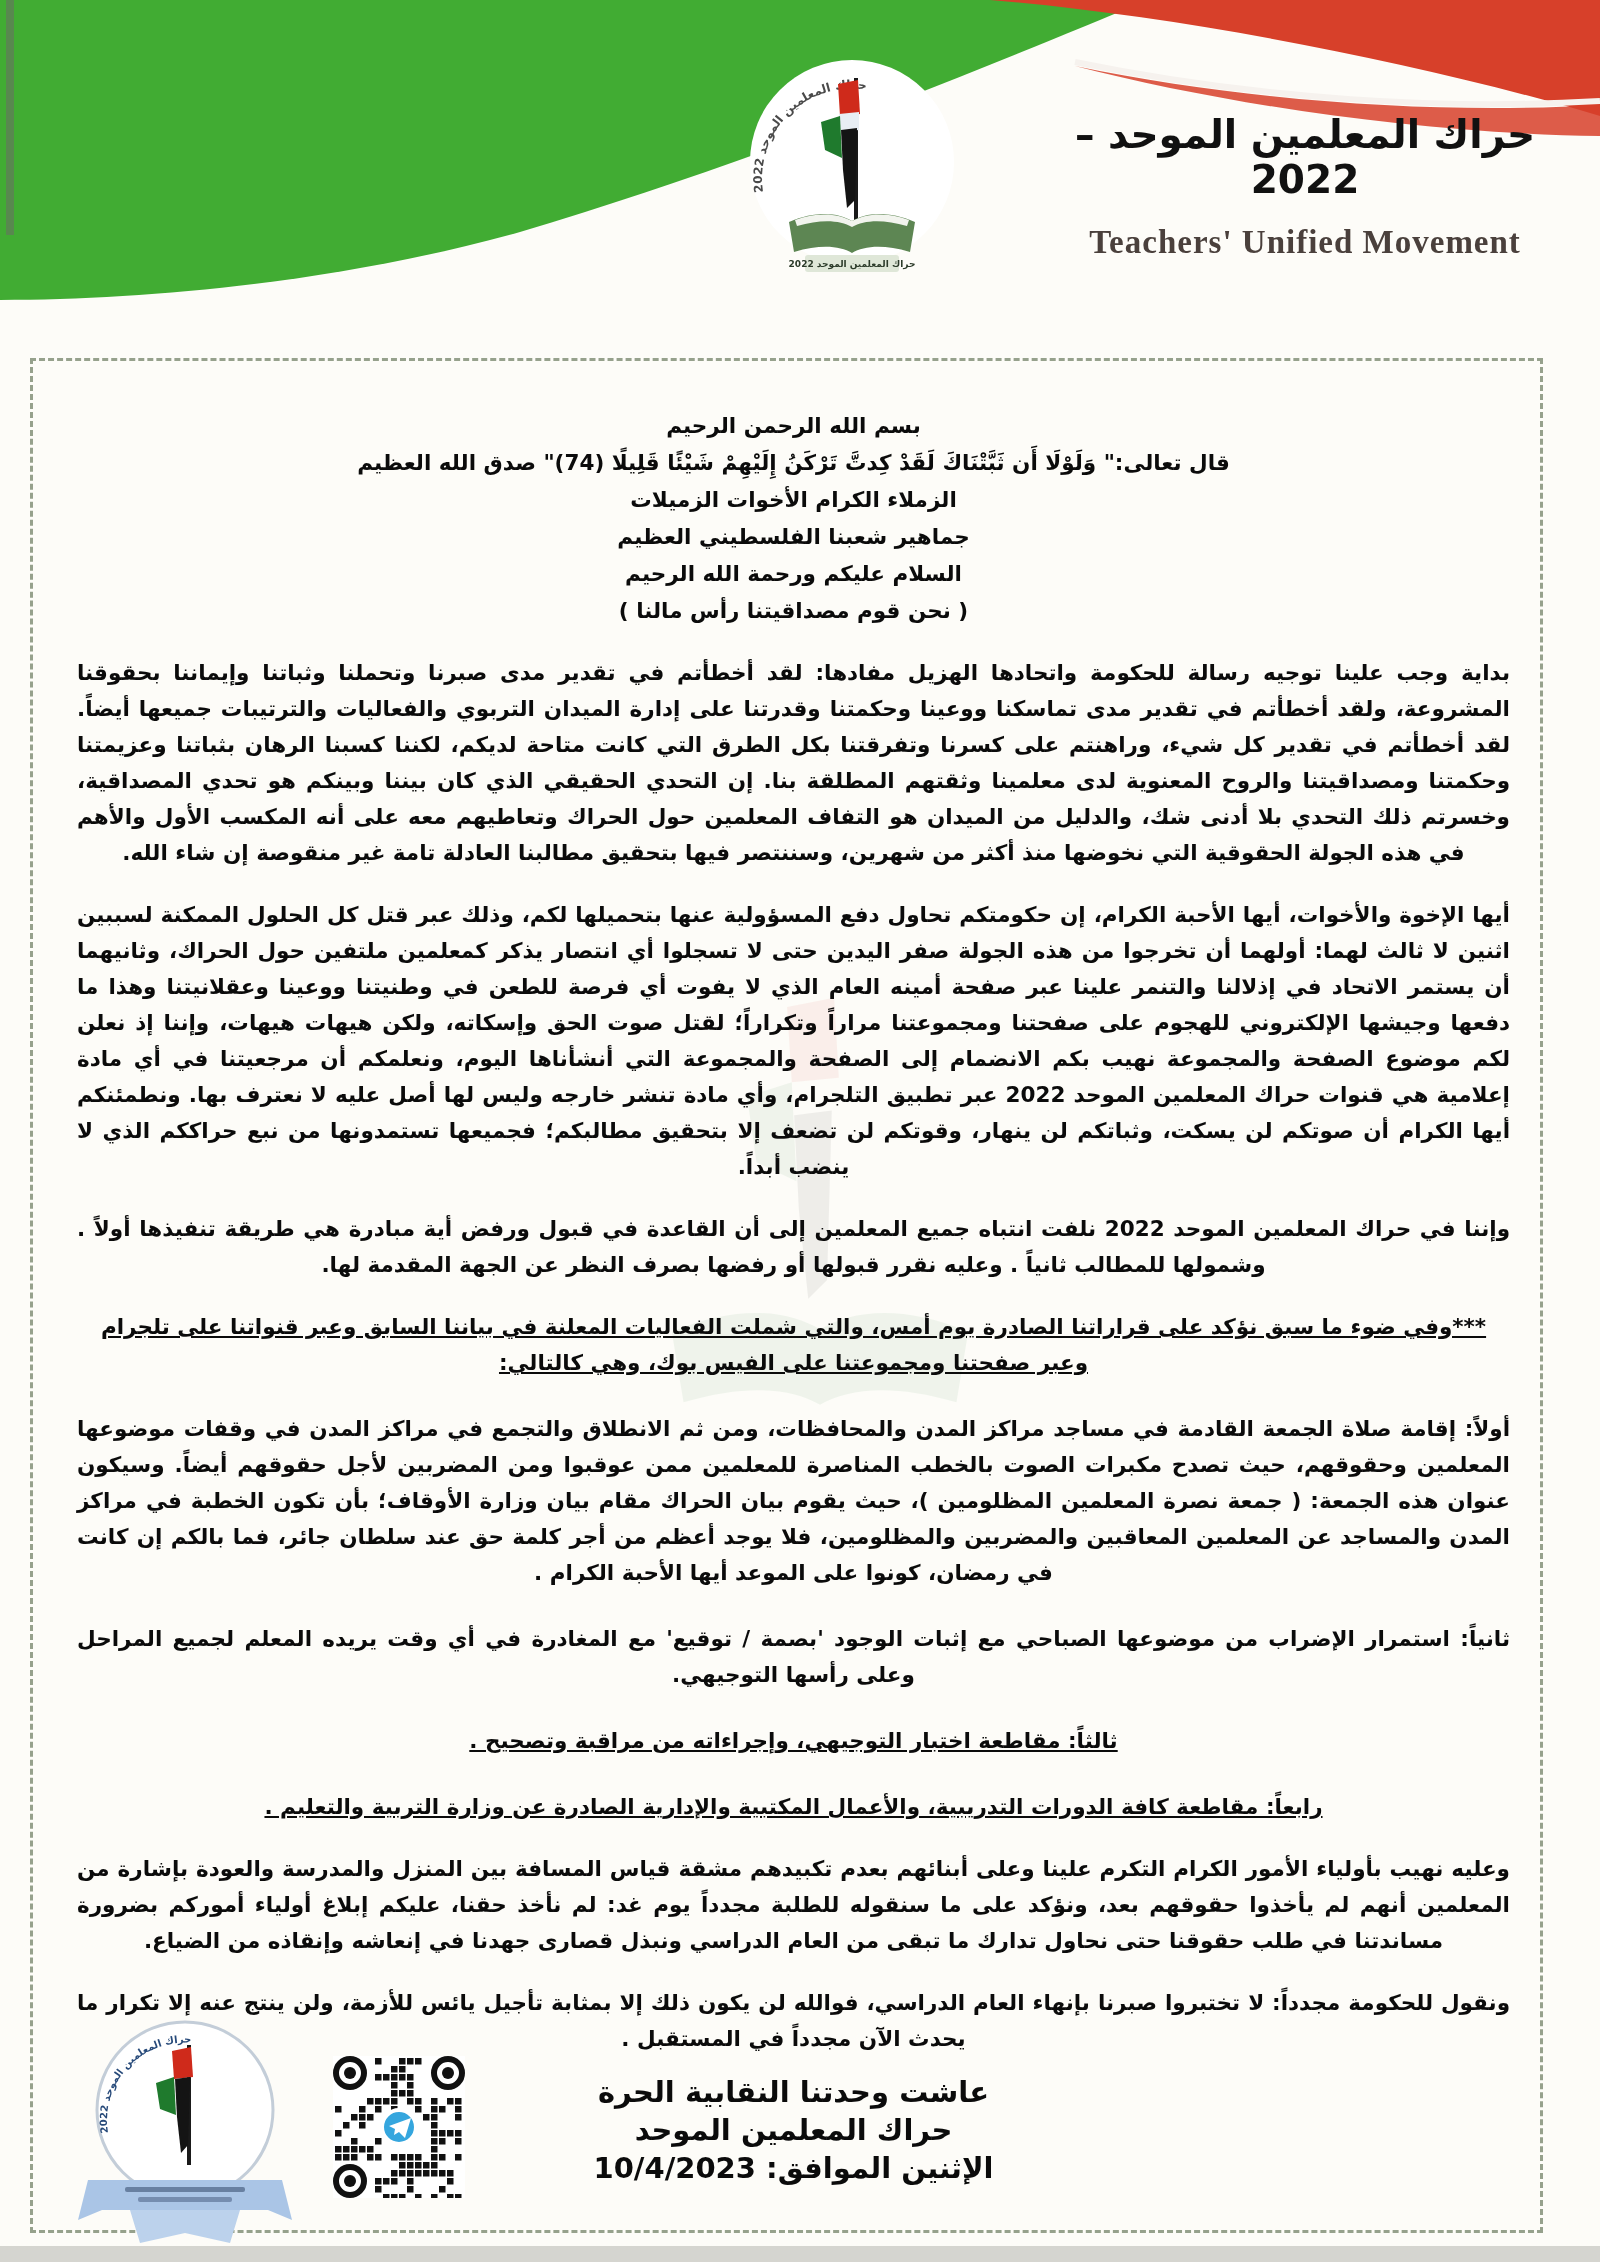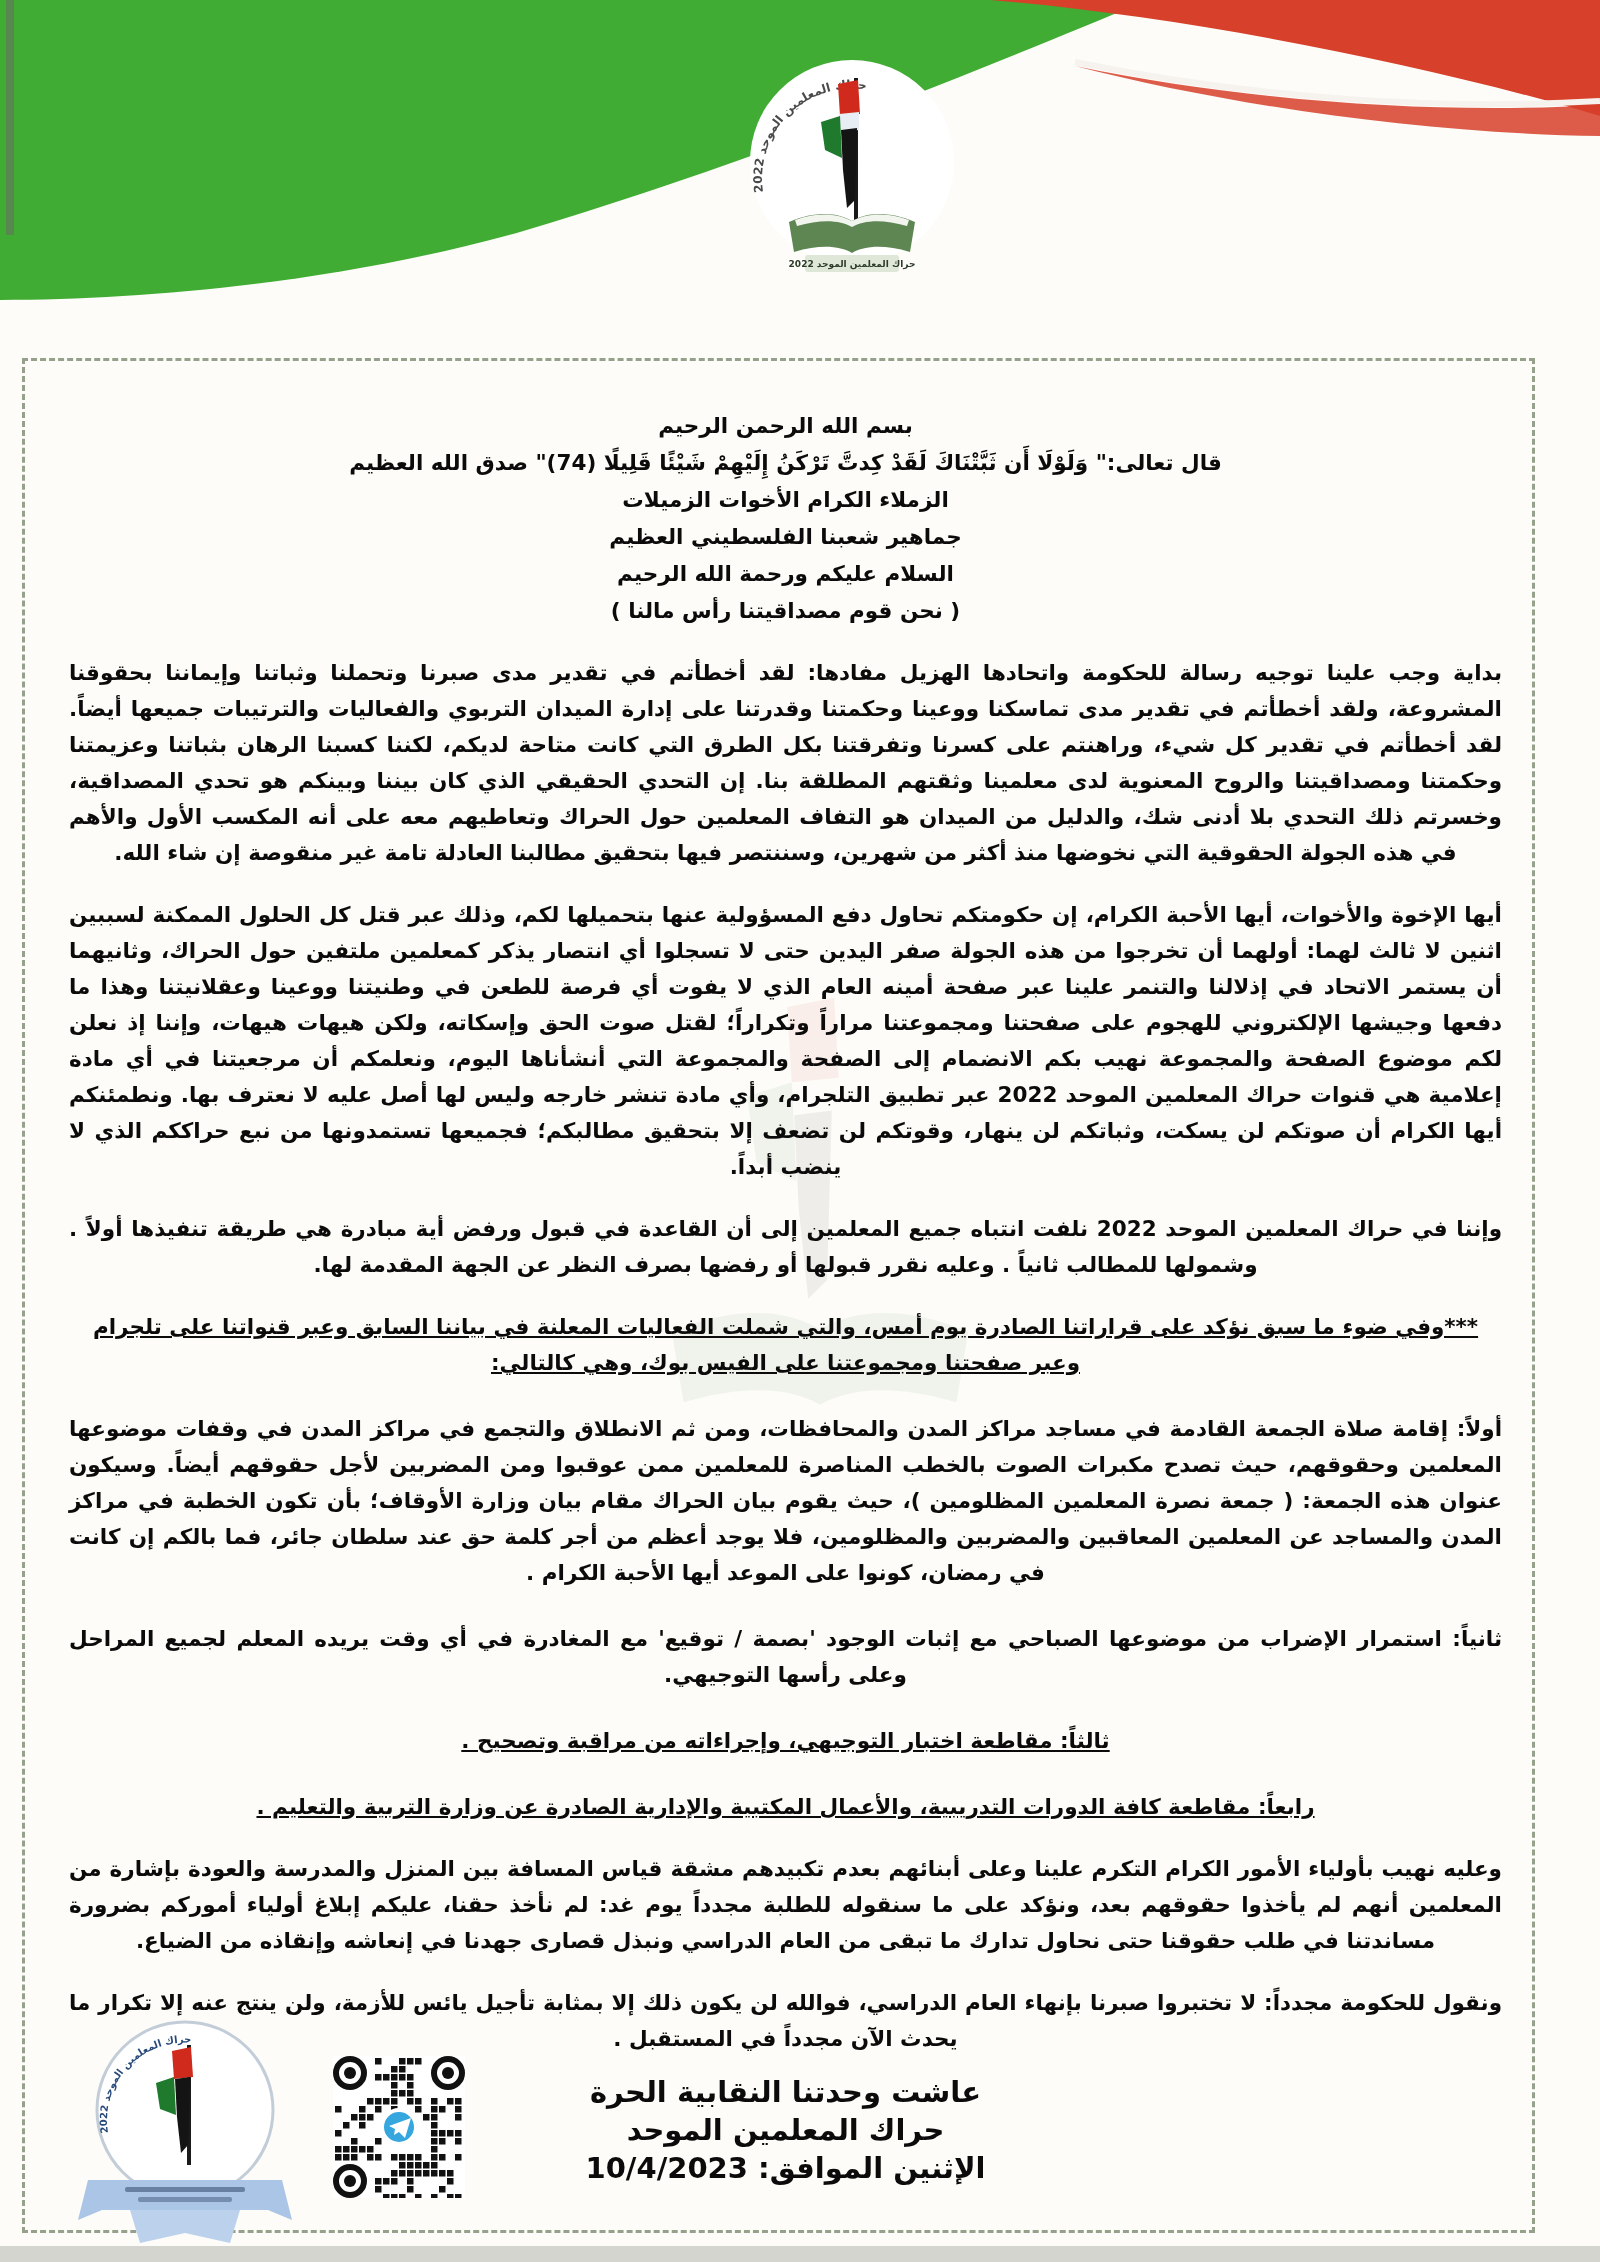--- a/index.html
+++ b/index.html
@@ -19,21 +19,21 @@
     font-size:39px; font-weight:bold; color:#111;
     font-family:"DejaVu Sans", sans-serif;
   }
   .title-en{
     margin-top:22px; direction:ltr;
     font-family:"Liberation Serif", serif;
     font-size:33px; font-weight:bold; color:#4a403c; letter-spacing:1px;
   }
   
   .doc-frame{
-    position:absolute; left:22px; top:358px; width:1513px; height:1875px;
+    position:absolute; left:30px; top:358px; width:1513px; height:1875px;
     border:3px dashed #96a18c; box-sizing:border-box;
     padding:46px 30px 14px 44px;
     direction:rtl; overflow:hidden;
     display:flex; flex-direction:column;
     color:#0b0b0b;
   }
   .intro{ text-align:center; font-weight:bold; font-size:21.5px; line-height:37px;}
   .para{
     font-weight:bold; font-size:21.5px; line-height:36px;
     text-align:justify; text-align-last:center;
@@ -87,20 +87,24 @@
     </g>
 
     <g>
       <path d="M56,172 C84,160 106,163 119,171 C132,163 154,160 182,172 L177,202 C150,194 131,196 119,203 C107,196 88,194 61,202 Z" fill="#5d8653"></path>
       <path d="M62,170 C86,161 106,164 119,171 C132,164 152,161 176,170 L174,176 C150,169 131,170 119,177 C107,170 88,169 64,176 Z" fill="#f2f4ee"></path>
       <rect x="72" y="205" width="94" height="17" rx="3" fill="#dfe7d8"></rect>
       <text x="119" y="217" text-anchor="middle" font-size="9" font-weight="bold" fill="#2c3b2a">حراك المعلمين الموحد 2022</text>
     </g>
   </svg>
 
+  <div class="header-titles">
+    <div class="title-ar">حراك المعلمين الموحد –2022</div>
+    <div class="title-en">Teachers' Unified Movement</div>
+  </div>
 
   <svg class="watermark" viewBox="0 0 238 232">
     <polygon points="105,34 125,30 127,64 107,66" fill="#cf2a1b"></polygon>
     <polygon points="88,72 107,66 109,108 92,100" fill="#1f7a2d"></polygon>
     <polygon points="108,80 124,78 122,150 114,158 110,120" fill="#141414"></polygon>
     <path d="M56,172 C84,160 106,163 119,171 C132,163 154,160 182,172 L177,202 C150,194 131,196 119,203 C107,196 88,194 61,202 Z" fill="#1f7a2d"></path>
   </svg>
 
   <div class="doc-frame">
     <div class="intro">بسم الله الرحمن الرحيم</div>

